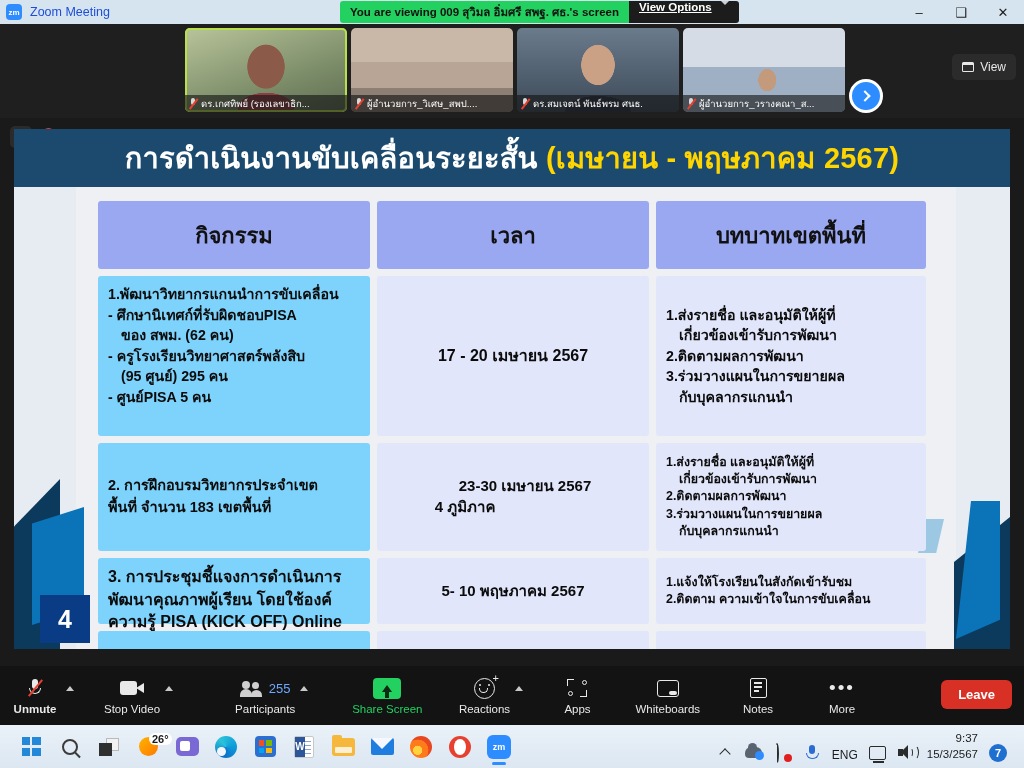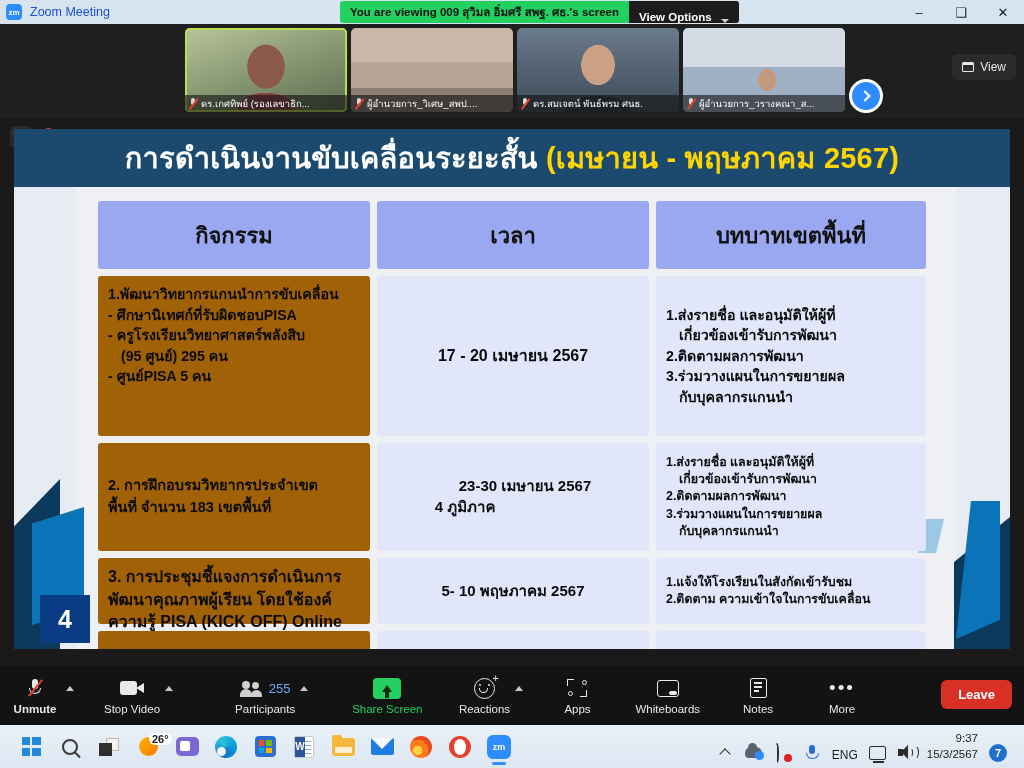--- a/index.html
+++ b/index.html
@@ -26,21 +26,21 @@
   .tb-banner {
     position:absolute; left:340px; top:1px; height:22px;
     display:flex; align-items:stretch; border-radius:3px; overflow:hidden;
   }
   .tb-banner-green {
     background:#23d160; color:#111; font-size:11.5px; font-weight:600;
     display:flex; align-items:center; padding:0 10px; white-space:nowrap;
   }
   .tb-banner-dark {
     background:#1c1c1c; color:#fff; font-size:11.5px; font-weight:600;
-    display:flex; align-items:flex-end; gap:9px; padding:0 10px; white-space:nowrap;
+    display:flex; align-items:flex-start; gap:9px; padding:0 10px; white-space:nowrap;text-decoration:underline;
   }
   .caret-dn { width:0;height:0;border-left:4px solid transparent;border-right:4px solid transparent;border-top:4px solid #cfcfcf; }
   .tb-winbtns { position:absolute; right:0; top:0; height:24px; display:flex; }
   .tb-winbtn { width:42px; height:24px; display:flex; align-items:center; justify-content:center; color:#1b1b1b; font-size:13px; }
 
   
   .strip {
     position:absolute; left:0; top:24px; width:1024px; height:94px;
     background:#1f1f1f;
   }
@@ -160,21 +160,21 @@
   .trow { display:flex; gap:7px; }
   .cell { border-radius:3px; padding:8px 10px; }
   .c1 { width:272px; }
   .c2 { width:272px; display:flex; align-items:center; justify-content:center; }
   .c3 { width:270px; }
   .hdr .cell {
     background:#9aa8f2; height:68px;
     display:flex; align-items:center; justify-content:center;
   }
   .hdr .cell span { font-size:22px; font-weight:bold; color:#111; }
-  .bodyrow .c1 { background:#a16207; }
+  .bodyrow .c1 { background:#7dd3fc; }
   .bodyrow .c2 { background:#e2e6fb; }
   .bodyrow .c3 { background:#e2e6fb; }
   .r1 .cell { height:160px; }
   .r2 .cell { height:108px; }
   .r3 .cell { height:66px; }
   .r4 .cell { height:40px; }
   .txt { font-size:13.2px; font-weight:bold; color:#0b0b0b; line-height:1.38; }
   .txt .ind { display:block; padding-left:13px; }
   .r1 .c1 .txt, .r1 .c3 .txt { font-size:14.2px; line-height:1.45; }
   .r2 .c1 .txt { font-size:14.5px; line-height:1.5; }
@@ -425,20 +425,21 @@
           <div class="cell c3">
               <span>บทบาทเขตพื้นที่</span>
             </div>
         </div>
 
         <div class="trow bodyrow r1">
           <div class="cell c1">
             <div class="txt">
                 <span style="display: block;">1.พัฒนาวิทยากรแกนนำการขับเคลื่อน</span>
                 <span style="display: block;">- ศึกษานิเทศก์ที่รับผิดชอบPISA</span>
+                <span class="ind">ของ สพม. (62 คน)</span>
                 <span style="display: block;">- ครูโรงเรียนวิทยาศาสตร์พลังสิบ</span>
                 <span class="ind">(95 ศูนย์) 295 คน</span>
                 <span style="display: block;">- ศูนย์PISA 5 คน</span>
               </div>
           </div>
           <div class="cell c2">
             <div class="txt">
                 <span style="display: block;">17 - 20  เมษายน 2567</span>
               </div>
           </div>

